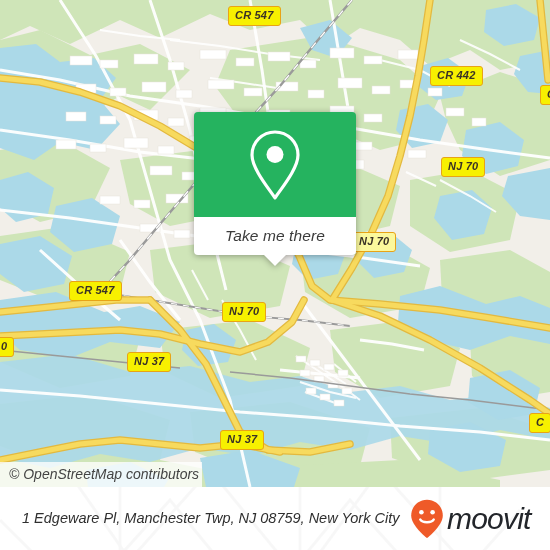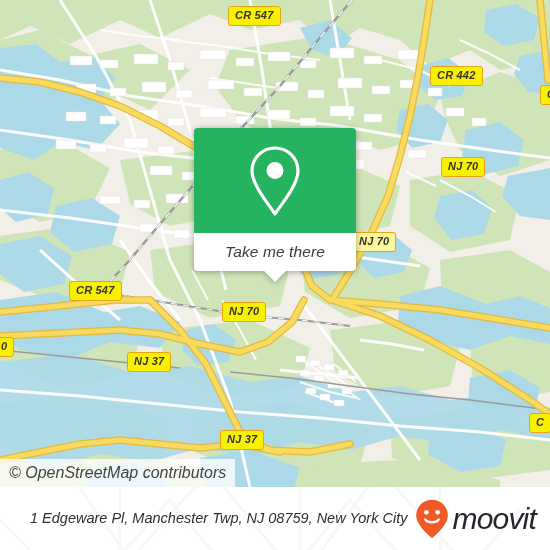--- a/index.html
+++ b/index.html
@@ -48,21 +48,21 @@
     white-space: nowrap;
     letter-spacing: 0.2px;
     box-sizing: border-box;
   }
   .shield.pale { background: #fbf89c; }
 
   
   #callout {
     position: absolute;
     left: 194px;
-    top: 128px;
+    top: 112px;
     width: 162px;
     filter: drop-shadow(0 1px 3px rgba(0,0,0,0.33));
   }
   #callout-top {
     height: 105px;
     background: #25b35f;
     border-radius: 4px 4px 0 0;
     display: flex;
     align-items: center;
     justify-content: center;
@@ -92,22 +92,22 @@
     border-top: 11px solid #ffffff;
   }
 
   
   #attribution {
     position: absolute;
     left: 0;
     bottom: 0;
     background: rgba(255,255,255,0.78);
     color: #444;
-    font-size: 16px;
-    padding: 5px 9px 5px 9px;
+    font-size: 14px;
+    padding: 5px 3px 5px 9px;
     line-height: 1.1;
   }
 
   
   #footer {
     position: absolute;
     left: 0;
     top: 487px;
     width: 550px;
     height: 63px;
@@ -119,21 +119,21 @@
     left: 0; top: -487px;
     width: 550px; height: 550px;
     opacity: 0.06;
     pointer-events: none;
   }
   #footer-inner {
     position: relative;
     height: 100%;
     display: flex;
     align-items: center;
-    padding: 0 14px 0 30px;
+    padding: 0 14px 0 22px;
     box-sizing: border-box;
   }
   #footer-address {
     flex: 1 1 auto;
     font-size: 14.5px;
     color: #2f2f2f;
     line-height: 1.35;
     max-width: 380px;
     padding-right: 8px;
   }

